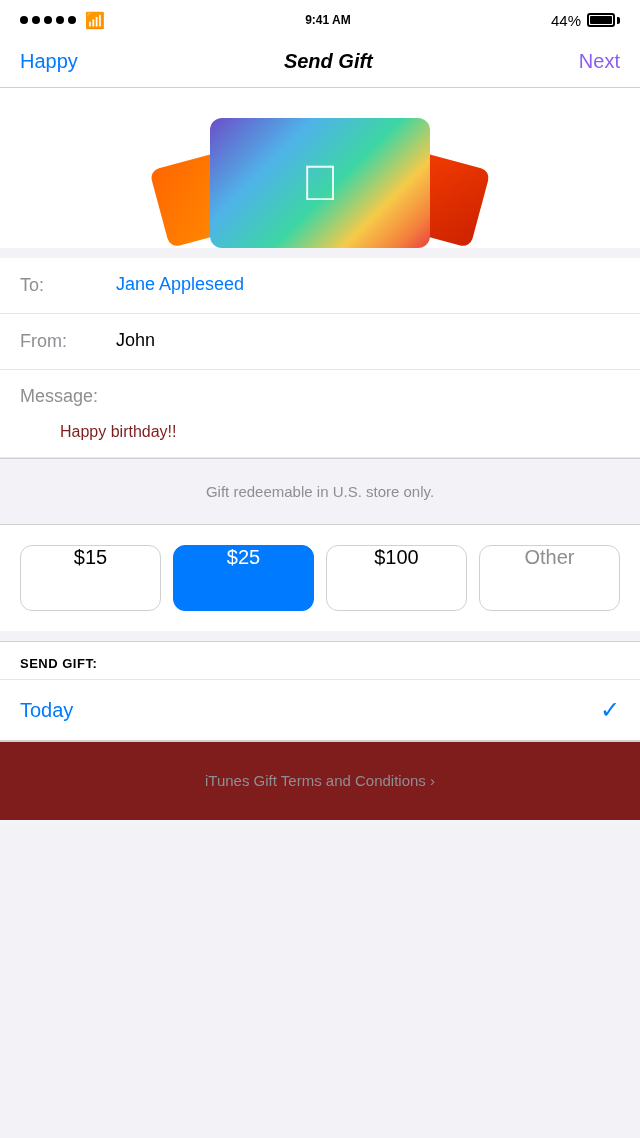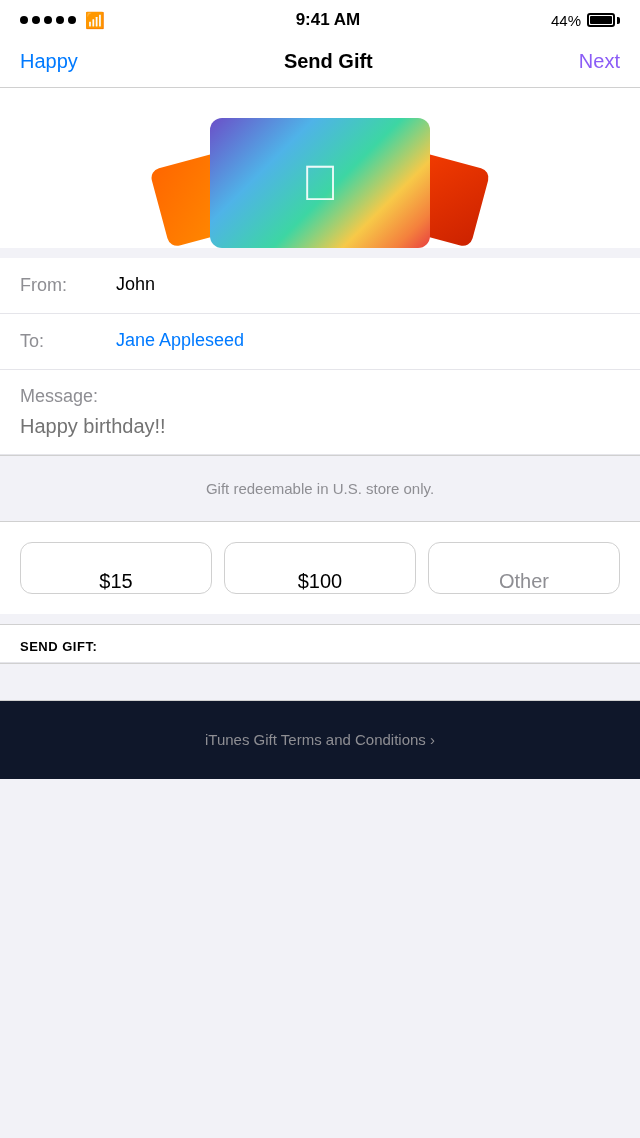--- a/index.html
+++ b/index.html
@@ -34,21 +34,21 @@
       width: 8px;
       height: 8px;
       border-radius: 50%;
       background: #000;
     }
     .wifi-icon {
       font-size: 16px;
       margin-left: 4px;
     }
     .status-center {
-      font-size: 17px;
+      font-size: 12px;
       font-weight: 600;
       color: #000;
     }
     .status-right {
       display: flex;
       align-items: center;
       gap: 6px;
       font-size: 15px;
       font-weight: 500;
     }
@@ -93,20 +93,21 @@
       color: #007aff;
       font-size: 20px;
       background: none;
       border: none;
       cursor: pointer;
     }
     .nav-title {
       font-size: 20px;
       font-weight: 700;
       color: #000;
+      font-style: italic;
     }
     .nav-next {
       color: #8b5cf6;
       font-size: 20px;
       background: none;
       border: none;
       cursor: pointer;
     }
 
     
@@ -205,25 +206,26 @@
       color: #000;
     }
 
     .message-row {
       padding: 16px 20px;
       border-bottom: 1px solid #e5e5ea;
     }
     .message-label {
       font-size: 18px;
       color: #8e8e93;
-      margin-bottom: 8px;
+      margin-bottom: 16px;
     }
     .message-text {
-      font-size: 20px;
-      color: #737373;
+      font-size: 16px;
+      color: #7f1d1d;
+      margin-left: 40px;
     }
 
     
     .store-notice {
       background: #f2f2f7;
       text-align: center;
       padding: 24px 20px;
       font-size: 15px;
       color: #8e8e93;
       border-top: 1px solid #d0d0d0;
@@ -234,30 +236,30 @@
     .amount-section {
       background: #fff;
       padding: 20px;
       display: flex;
       gap: 12px;
       justify-content: center;
     }
 
     .amount-btn {
       flex: 1;
-      height: 52px;
+      height: 66px;
       border: 1.5px solid #d0d0d0;
       border-radius: 12px;
       background: #fff;
       font-size: 20px;
       font-weight: 400;
       color: #000;
       cursor: pointer;
       display: flex;
-      align-items: flex-end;
+      align-items: flex-start;
       justify-content: center;
     }
     .amount-btn.selected {
       background: #007aff;
       border-color: #007aff;
       color: #fff;
       font-weight: 500;
     }
     .amount-btn.other {
       color: #8e8e93;
@@ -288,25 +290,24 @@
       font-size: 20px;
       color: #007aff;
     }
     .checkmark {
       color: #007aff;
       font-size: 24px;
     }
 
     
     .terms-section {
-      background: #0f172a;
+      background: #7f1d1d;
       text-align: center;
       padding: 30px 20px;
       border-top: 1px solid #d0d0d0;
-      margin-top: 36px;
     }
     .terms-link {
       font-size: 15px;
       color: #8e8e93;
     }
   </style>
 </head>
 <body>
 
 <div class="status-bar">
@@ -343,46 +344,53 @@
     <div class="card-back-left"></div>
     <div class="card-back-right"></div>
     <div class="card-main">
       <span class="apple-logo-white"></span>
     </div>
   </div>
 </div>
 
 <div class="form-section">
   <div class="form-row">
+    <span class="form-label">To:</span>
+    <span class="form-value-blue">Jane Appleseed</span>
+  </div>
+  <div class="form-row">
     <span class="form-label">From:</span>
     <span class="form-value">John</span>
-  </div>
-  <div class="form-row">
-    <span class="form-label">To:</span>
-    <span class="form-value-blue">Jane Appleseed</span>
   </div>
   <div class="message-row">
     <div class="message-label">Message:</div>
     <div class="message-text">Happy birthday!!</div>
   </div>
 </div>
 
 <div class="store-notice">Gift redeemable in U.S. store only.</div>
 
 <div class="amount-section">
   <button class="amount-btn">
     <span>$15</span>
+  </button>
+  <button class="amount-btn selected">
+    <span>$25</span>
   </button>
   <button class="amount-btn">
     <span>$100</span>
   </button>
   <button class="amount-btn other">
     <span>Other</span>
   </button>
 </div>
 
 <div class="send-gift-section">
   <div class="send-gift-header">SEND GIFT:</div>
+  <div class="send-gift-row">
+    <span class="send-gift-value">Today</span>
+    <span class="checkmark">✓</span>
+  </div>
 </div>
 
 <div class="terms-section">
   <span class="terms-link">iTunes Gift Terms and Conditions ›</span>
 </div>
 
 </body></html>

